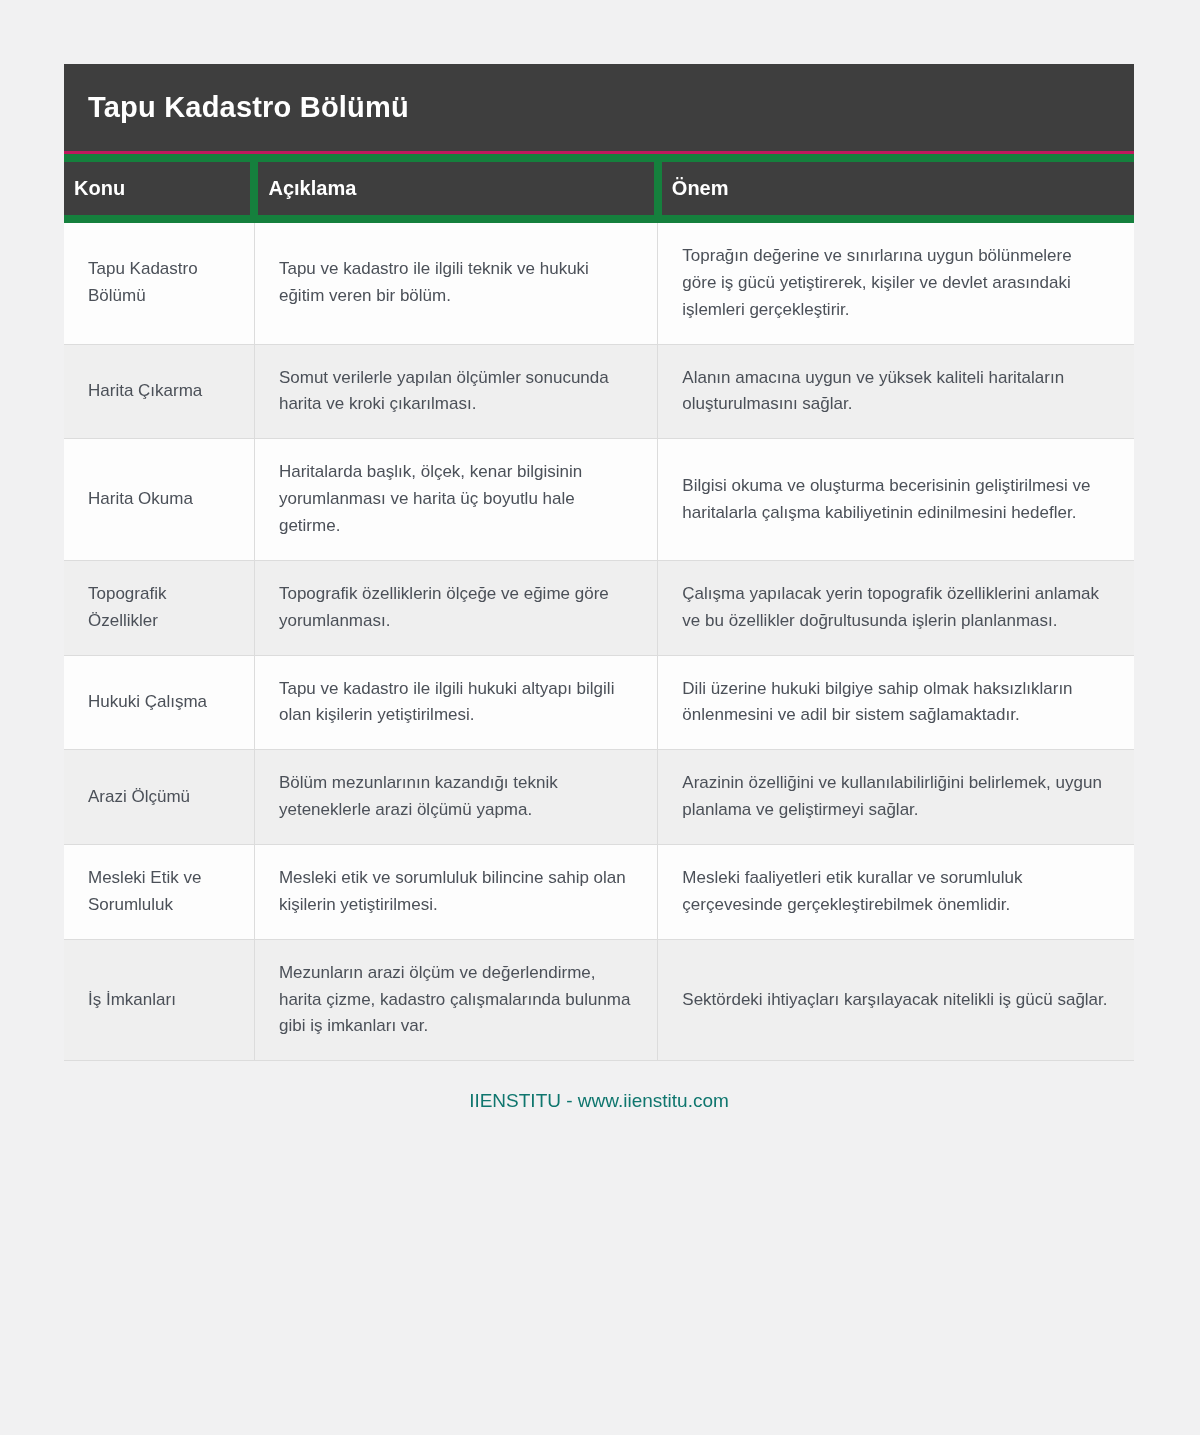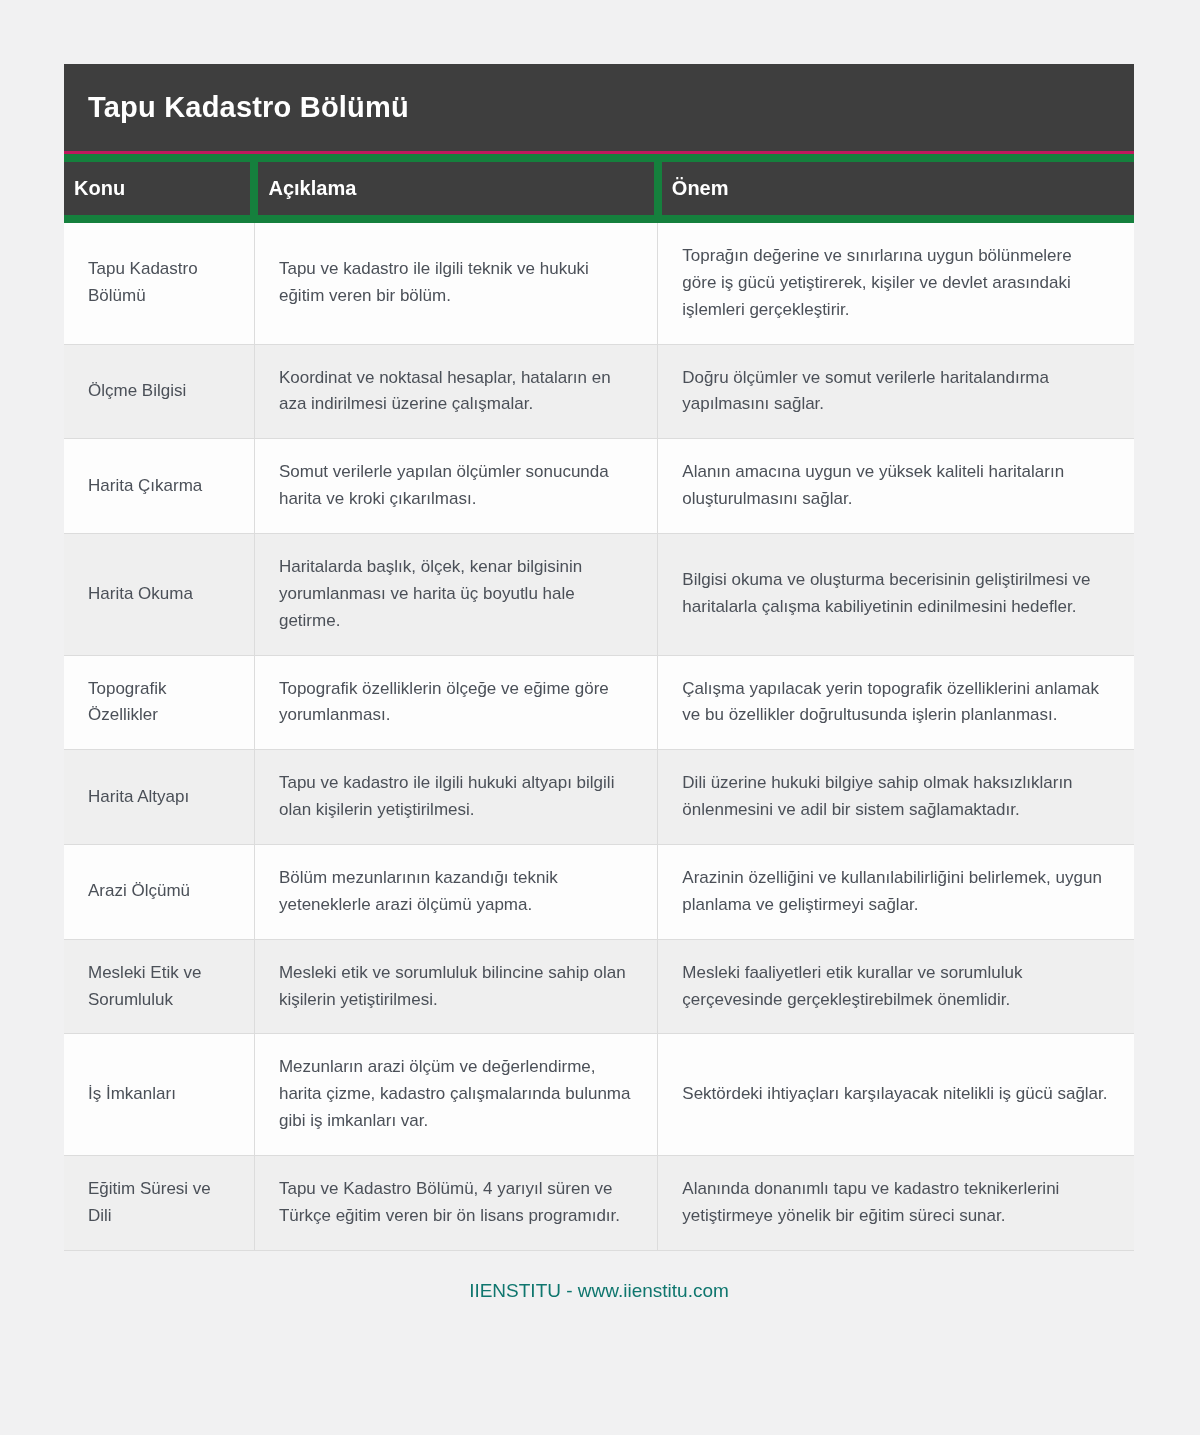--- a/index.html
+++ b/index.html
@@ -83,61 +83,51 @@
         <th>Önem</th>
       </tr>
     </thead>
     <tbody>
         <tr>
           <td>Tapu Kadastro Bölümü</td>
           <td>Tapu ve kadastro ile ilgili teknik ve hukuki eğitim veren bir bölüm.</td>
           <td>Toprağın değerine ve sınırlarına uygun bölünmelere göre iş gücü yetiştirerek, kişiler ve devlet arasındaki işlemleri gerçekleştirir.</td>
         </tr>
         <tr>
-          <td>Ölçme Bilgisi</td>
-          <td>Koordinat ve noktasal hesaplar, hataların en aza indirilmesi üzerine çalışmalar.</td>
-          <td>Doğru ölçümler ve somut verilerle haritalandırma yapılmasını sağlar.</td>
-        </tr>
-        <tr>
           <td>Harita Çıkarma</td>
           <td>Somut verilerle yapılan ölçümler sonucunda harita ve kroki çıkarılması.</td>
           <td>Alanın amacına uygun ve yüksek kaliteli haritaların oluşturulmasını sağlar.</td>
         </tr>
         <tr>
           <td>Harita Okuma</td>
           <td>Haritalarda başlık, ölçek, kenar bilgisinin yorumlanması ve harita üç boyutlu hale getirme.</td>
           <td>Bilgisi okuma ve oluşturma becerisinin geliştirilmesi ve haritalarla çalışma kabiliyetinin edinilmesini hedefler.</td>
         </tr>
         <tr>
           <td>Topografik Özellikler</td>
           <td>Topografik özelliklerin ölçeğe ve eğime göre yorumlanması.</td>
           <td>Çalışma yapılacak yerin topografik özelliklerini anlamak ve bu özellikler doğrultusunda işlerin planlanması.</td>
         </tr>
         <tr>
-          <td>Harita Altyapı</td>
+          <td>Hukuki Çalışma</td>
           <td>Tapu ve kadastro ile ilgili hukuki altyapı bilgili olan kişilerin yetiştirilmesi.</td>
           <td>Dili üzerine hukuki bilgiye sahip olmak haksızlıkların önlenmesini ve adil bir sistem sağlamaktadır.</td>
         </tr>
         <tr>
           <td>Arazi Ölçümü</td>
           <td>Bölüm mezunlarının kazandığı teknik yeteneklerle arazi ölçümü yapma.</td>
           <td>Arazinin özelliğini ve kullanılabilirliğini belirlemek, uygun planlama ve geliştirmeyi sağlar.</td>
         </tr>
         <tr>
           <td>Mesleki Etik ve Sorumluluk</td>
           <td>Mesleki etik ve sorumluluk bilincine sahip olan kişilerin yetiştirilmesi.</td>
           <td>Mesleki faaliyetleri etik kurallar ve sorumluluk çerçevesinde gerçekleştirebilmek önemlidir.</td>
         </tr>
         <tr>
           <td>İş İmkanları</td>
           <td>Mezunların arazi ölçüm ve değerlendirme, harita çizme, kadastro çalışmalarında bulunma gibi iş imkanları var.</td>
           <td>Sektördeki ihtiyaçları karşılayacak nitelikli iş gücü sağlar.</td>
         </tr>
-        <tr>
-          <td>Eğitim Süresi ve Dili</td>
-          <td>Tapu ve Kadastro Bölümü, 4 yarıyıl süren ve Türkçe eğitim veren bir ön lisans programıdır.</td>
-          <td>Alanında donanımlı tapu ve kadastro teknikerlerini yetiştirmeye yönelik bir eğitim süreci sunar.</td>
-        </tr>
       </tbody>
   </table>
 </div>
 
 <div class="footer">IIENSTITU - www.iienstitu.com</div>
 
 </body></html>

